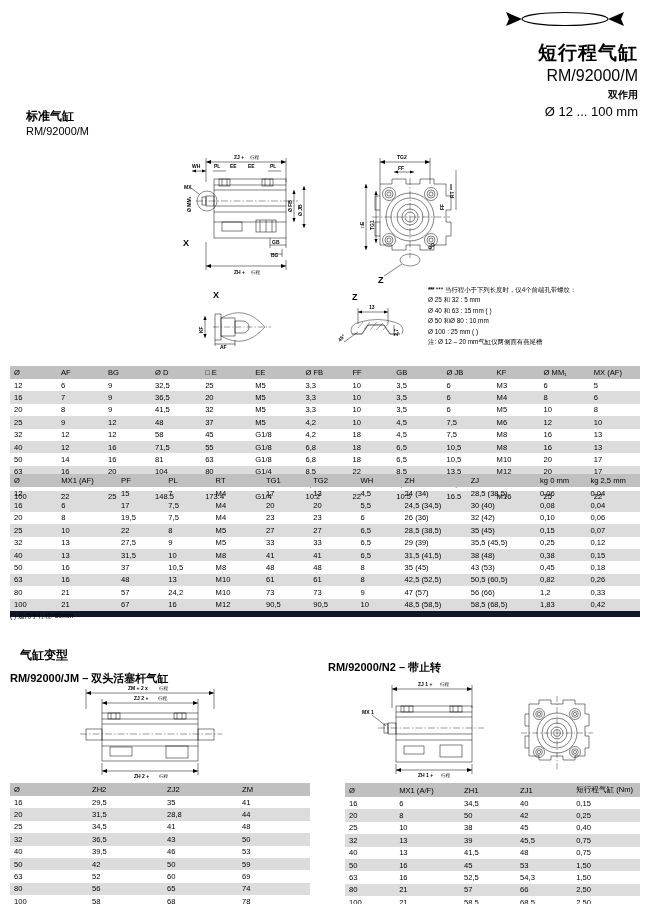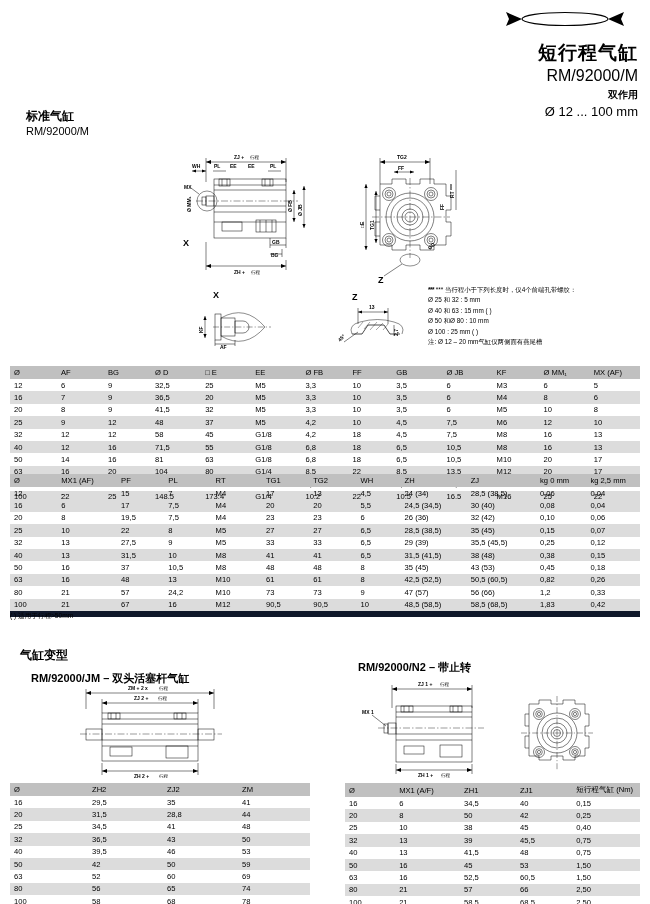--- a/index.html
+++ b/index.html
@@ -48,22 +48,22 @@
   .sec-heading .sub {
     font-size: 11px; font-weight: normal;
   }
   #sec-standard { left: 26px; top: 108px; }
   #sec-variants { left: 20px; top: 647px; }
 
   .var-label {
     position: absolute;
     font-size: 11px; font-weight: bold;
   }
-  #var-jm { left: 10px; top: 671px; margin-left: 21px; }
-  #var-n2 { left: 358px; top: 660px; }
+  #var-jm { left: 10px; top: 671px; }
+  #var-n2 { left: 328px; top: 660px; }
 
   
   .draw { position: absolute; }
   .dim-text {
     font-family: "Liberation Sans", sans-serif;
     font-size: 5px; font-weight: bold; fill: #000;
   }
   .dim-text-cn { font-size: 4.6px; font-weight: normal; fill: #000; }
   .big-letter { font-size: 9px; font-weight: bold; fill: #000; }
 
@@ -967,21 +967,21 @@
         <td>50</td>
         <td>16</td>
         <td>45</td>
         <td>53</td>
         <td>1,50</td>
       </tr>
       <tr>
         <td>63</td>
         <td>16</td>
         <td>52,5</td>
-        <td>60,5</td>
+        <td>54,3</td>
         <td>1,50</td>
       </tr>
       <tr class="alt">
         <td>80</td>
         <td>21</td>
         <td>57</td>
         <td>66</td>
         <td>2,50</td>
       </tr>
       <tr class=" last">

